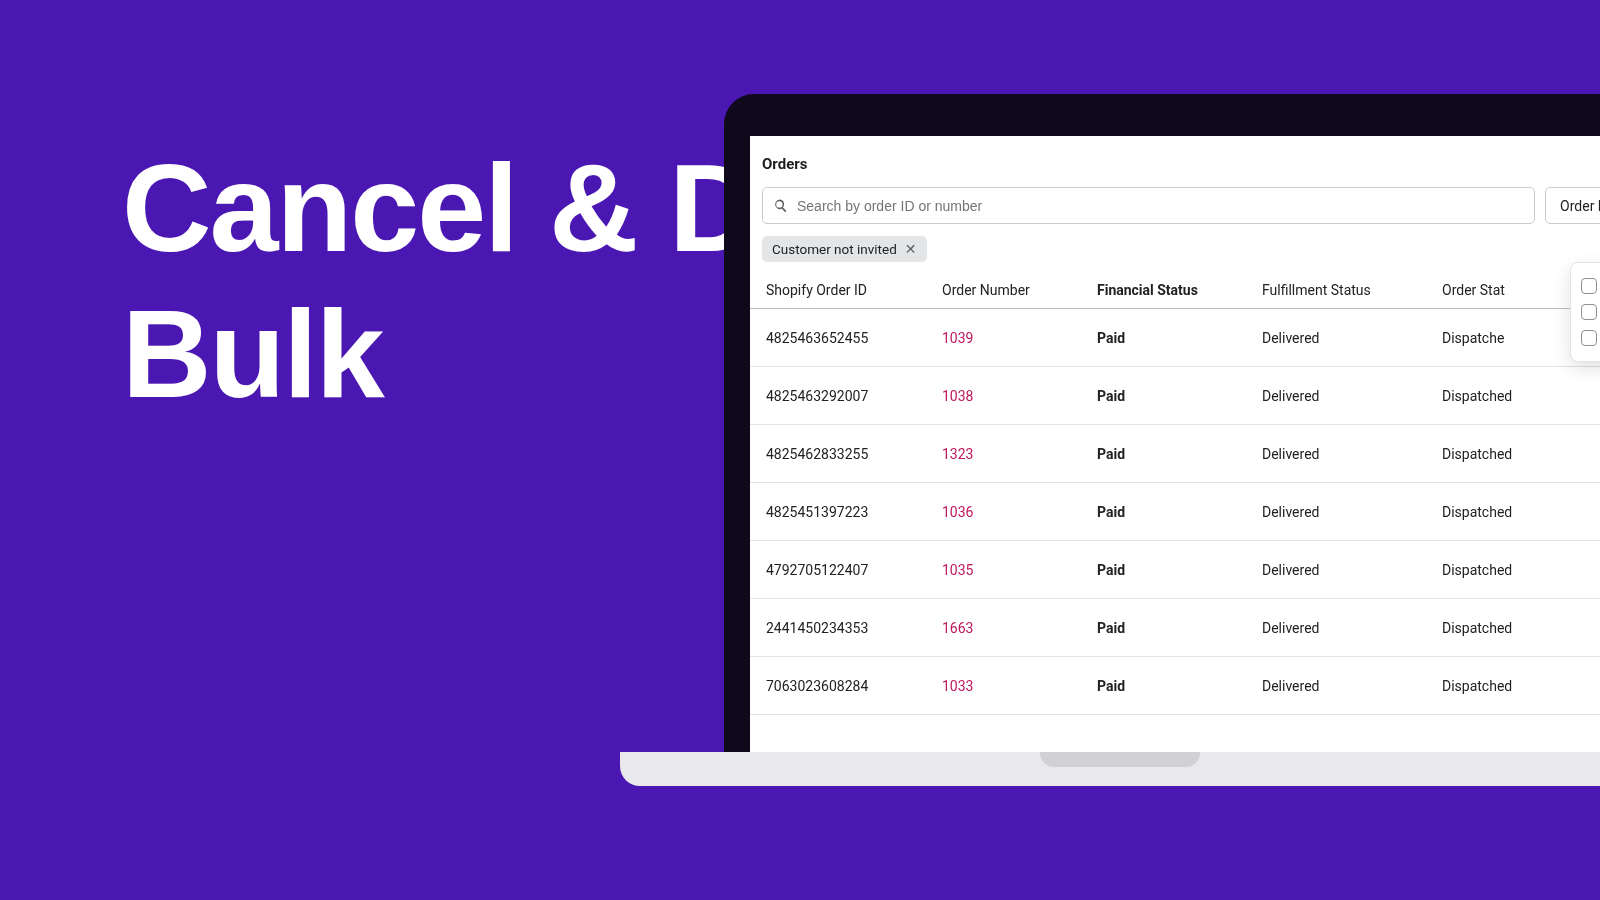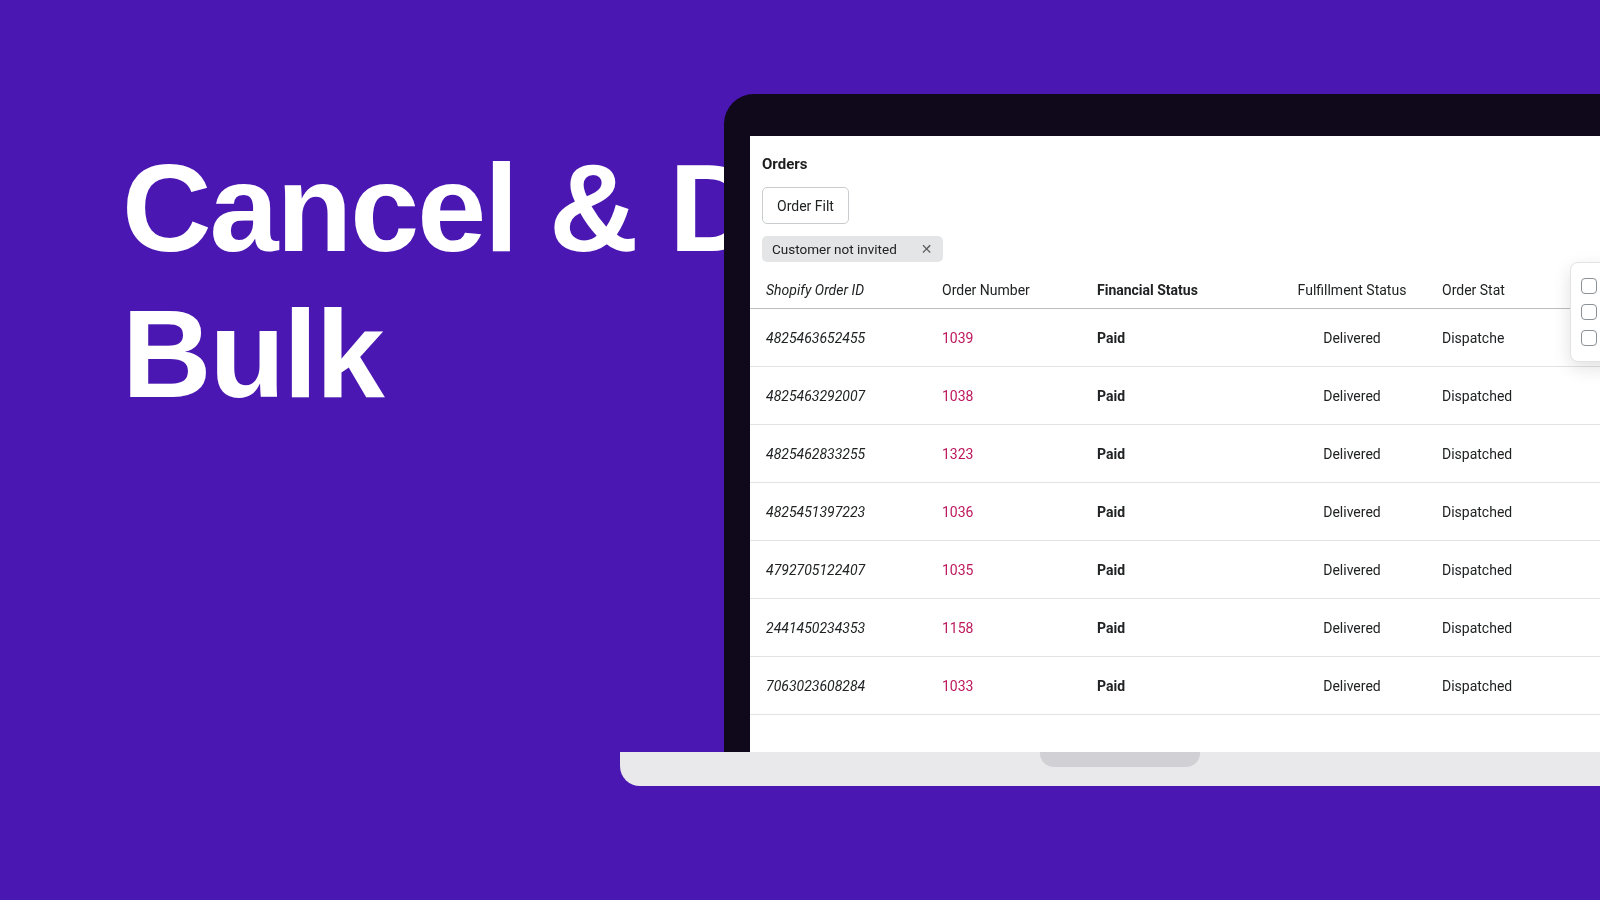--- a/index.html
+++ b/index.html
@@ -109,21 +109,21 @@
     display: flex;
     align-items: center;
     white-space: nowrap;
   }
   .chip-row {
     padding: 0 12px 10px 12px;
   }
   .chip {
     display: inline-flex;
     align-items: center;
-    gap: 24px;
+    gap: 8px;
     background: #e4e5e7;
     border-radius: 5px;
     padding: 5px 10px;
     font-size: 13.5px;
     color: #202223;
   }
   .chip .x {
     font-size: 14px;
     color: #5c5f62;
     cursor: pointer;
@@ -131,24 +131,24 @@
   .table {
     width: 100%;
   }
   .thead {
     display: flex;
     padding: 10px 12px;
     border-bottom: 1px solid #babdc0;
     font-size: 14px;
     color: #202223;
   }
-  .col-id { width: 180px; padding-left: 4px; font-style: italic; }
+  .col-id { width: 180px; padding-left: 4px; }
   .col-num { width: 155px; }
   .col-fin { width: 165px; font-weight: bold; }
-  .col-ful { width: 180px; text-align: center; }
+  .col-ful { width: 180px; }
   .col-stat { width: 140px; }
   .row {
     display: flex;
     align-items: center;
     padding: 0 12px;
     height: 58px;
     border-bottom: 1px solid #e1e3e5;
     font-size: 14px;
     color: #202223;
   }
@@ -187,20 +187,28 @@
 
 <div class="headline">Cancel &amp; Delete Orders In Bulk</div>
 
 <div class="laptop-wrap">
   <div class="laptop-screen-bezel">
     <div class="screen">
 
       <div class="page-title">Orders</div>
 
       <div class="toolbar">
+        <div class="search-box">
+          <span class="search-icon">
+            <svg viewBox="0 0 20 20" width="16" height="16" fill="currentColor">
+                <path d="M8 2a6 6 0 014.47 10.03l4.25 4.25-1.44 1.44-4.25-4.25A6 6 0 118 2zm0 2a4 4 0 100 8 4 4 0 000-8z"></path>
+              </svg>
+          </span>
+          <input class="search-input" placeholder="Search by order ID or number" style="">
+        </div>
         <div class="filter-btn">Order Filt</div>
       </div>
 
       <div class="chip-row">
         <span class="chip">
           <span>Customer not invited</span>
           <span class="x">✕</span>
         </span>
       </div>
 
@@ -243,21 +251,21 @@
         </div>
         <div class="row">
           <div class="col-id">4792705122407</div>
           <div class="col-num">1035</div>
           <div class="col-fin">Paid</div>
           <div class="col-ful">Delivered</div>
           <div class="col-stat">Dispatched</div>
         </div>
         <div class="row">
           <div class="col-id">2441450234353</div>
-          <div class="col-num">1158</div>
+          <div class="col-num">1663</div>
           <div class="col-fin">Paid</div>
           <div class="col-ful">Delivered</div>
           <div class="col-stat">Dispatched</div>
         </div>
         <div class="row">
           <div class="col-id">7063023608284</div>
           <div class="col-num">1033</div>
           <div class="col-fin">Paid</div>
           <div class="col-ful">Delivered</div>
           <div class="col-stat">Dispatched</div>

